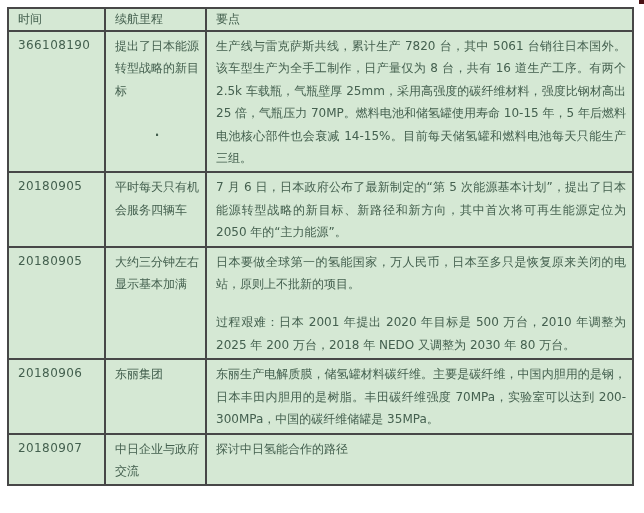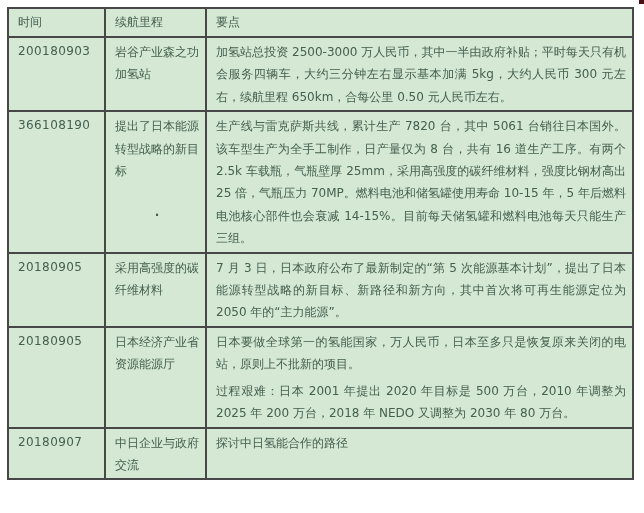--- a/index.html
+++ b/index.html
@@ -56,21 +56,21 @@
     line-height: 22.4px;
     padding-top: 4px;
   }
   .points-cell { padding-top: 4px; }
   .points-cell p {
     margin: 0;
     text-align: justify;
     line-height: 22.4px;
     overflow-wrap: break-word;
   }
-  .points-cell p.para-2 { margin-top: 4px; }
+  .points-cell p.para-2 { margin-top: 16px; }
   .unit-note {
     text-align: center;
     line-height: 12px;
     margin-top: 24px;
     font-weight: bold;
   }
   .corner-artifact {
     position: absolute;
     top: 0;
     right: 0;
@@ -83,62 +83,62 @@
 <body>
 
 <div class="table-wrap">
   <table class="visit-table">
     <colgroup>
       <col style="width:97px">
       <col style="width:101px">
       <col style="width:427px">
     </colgroup>
     <tbody>
-        <tr style="height:29px">
+        <tr style="height:23px">
       <th>时间</th>
       <th>续航里程</th>
       <th>要点</th>
     </tr>
 
-    <tr style="height:71px">
-      <td class="date-cell">200180903</td>
-      <td class="unit-cell">岩谷产业森之功加氢站</td>
-      <td class="points-cell">
-        <p>加氢站总投资 2500-3000 万人民币，其中一半由政府补贴；平时每天只有机会服务四辆车，大约三分钟左右显示基本加满 5kg，大约人民币 300 元左右，续航里程 650km，合每公里 0.50 元人民币左右。</p>
-      </td>
-    </tr>
 
     <tr style="height:118px">
       <td class="date-cell">366108190</td>
       <td class="unit-cell">
         <div>提出了日本能源转型战略的新目标</div>
         <div class="unit-note">.</div>
       </td>
       <td class="points-cell">
         <p>生产线与雷克萨斯共线，累计生产 7820 台，其中 5061 台销往日本国外。该车型生产为全手工制作，日产量仅为 8 台，共有 16 道生产工序。有两个 2.5k 车载瓶，气瓶壁厚 25mm，采用高强度的碳纤维材料，强度比钢材高出 25 倍，气瓶压力 70MP。燃料电池和储氢罐使用寿命 10-15 年，5 年后燃料电池核心部件也会衰减 14-15%。目前每天储氢罐和燃料电池每天只能生产三组。</p>
       </td>
     </tr>
 
     <tr style="height:72px">
       <td class="date-cell">20180905</td>
-      <td class="unit-cell">采用高强度的碳纤维材料</td>
+      <td class="unit-cell">平时每天只有机会服务四辆车</td>
       <td class="points-cell">
-        <p>7 月 3 日，日本政府公布了最新制定的“第 5 次能源基本计划”，提出了日本能源转型战略的新目标、新路径和新方向，其中首次将可再生能源定位为 2050 年的“主力能源”。</p>
+        <p>7 月 6 日，日本政府公布了最新制定的“第 5 次能源基本计划”，提出了日本能源转型战略的新目标、新路径和新方向，其中首次将可再生能源定位为 2050 年的“主力能源”。</p>
       </td>
     </tr>
 
     <tr style="height:98px">
       <td class="date-cell">20180905</td>
-      <td class="unit-cell">日本经济产业省资源能源厅</td>
+      <td class="unit-cell">大约三分钟左右显示基本加满</td>
       <td class="points-cell">
         <p>日本要做全球第一的氢能国家，万人民币，日本至多只是恢复原来关闭的电站，原则上不批新的项目。</p>
         <p class="para-2">过程艰难：日本 2001 年提出 2020 年目标是 500 万台，2010 年调整为 2025 年 200 万台，2018 年 NEDO 又调整为 2030 年 80 万台。</p>
       </td>
     </tr>
 
+    <tr style="height:70px">
+      <td class="date-cell">20180906</td>
+      <td class="unit-cell">东丽集团</td>
+      <td class="points-cell">
+        <p>东丽生产电解质膜，储氢罐材料碳纤维。主要是碳纤维，中国内胆用的是钢，日本丰田内胆用的是树脂。丰田碳纤维强度 70MPa，实验室可以达到 200-300MPa，中国的碳纤维储罐是 35MPa。</p>
+      </td>
+    </tr>
 
     <tr style="height:48px">
       <td class="date-cell">20180907</td>
       <td class="unit-cell">中日企业与政府交流</td>
       <td class="points-cell">
         <p>探讨中日氢能合作的路径</p>
       </td>
     </tr>
   </tbody>
     </table>

